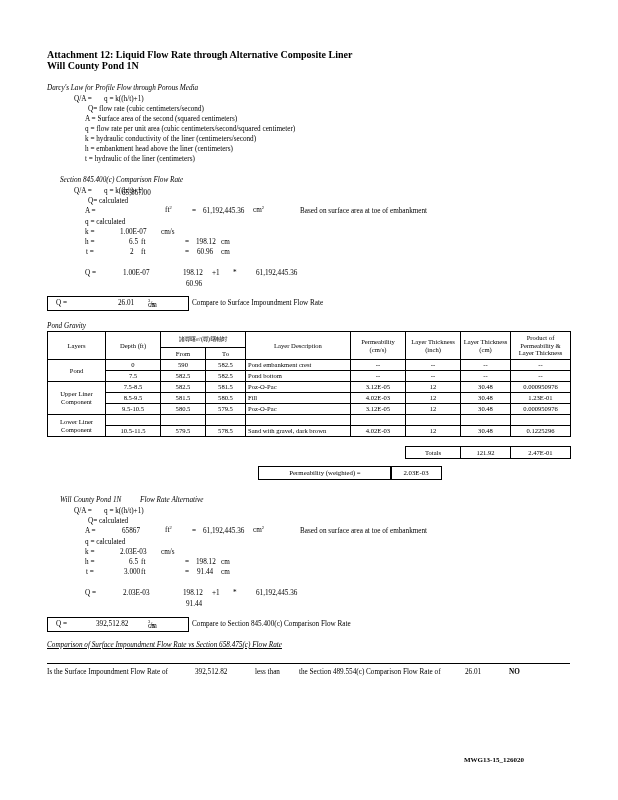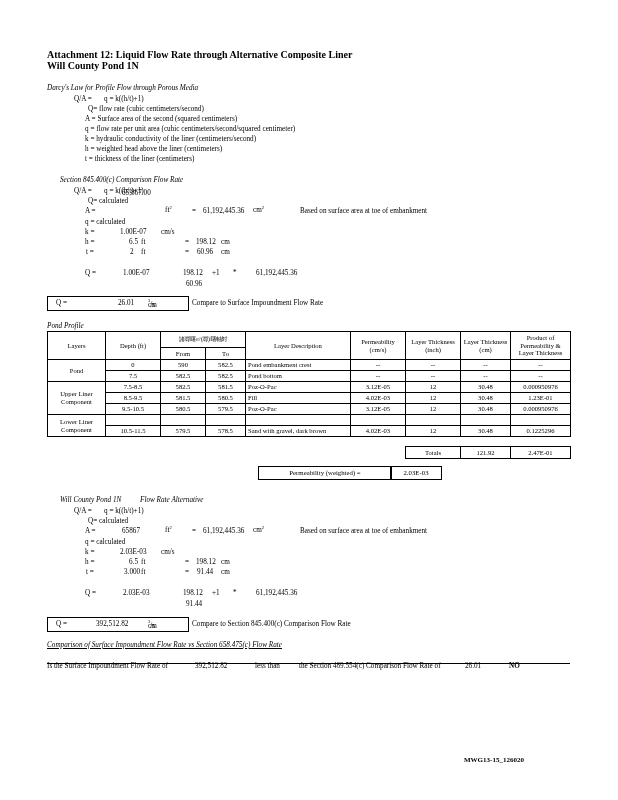--- a/index.html
+++ b/index.html
@@ -20,40 +20,40 @@
   .pond-table{border-collapse:collapse;font-size:6.6px;line-height:1.15;table-layout:fixed;}
   .pond-table th,.pond-table td{border:1px solid #000;padding:0 2px;text-align:center;
         vertical-align:middle;font-weight:normal;white-space:normal;overflow:hidden;}
   .pond-table tbody tr{height:11px;}
   .pond-table .c-desc{text-align:left;}
   .pond-table .garbled{font-size:6px;letter-spacing:-0.5px;}
   .totals-table{border-collapse:collapse;font-size:6.6px;table-layout:fixed;}
   .totals-table td{border:1px solid #000;text-align:center;height:11px;padding:0 2px;}
   .wbox{border:1px solid #000;height:12px;text-align:center;line-height:12px;font-size:6.8px;}
   .cmp-row{width:523px;height:11px;border-bottom:1px solid #000;}
-  .cmp-row span{position:absolute;top:10px;white-space:nowrap;}
+  .cmp-row span{position:absolute;top:16px;white-space:nowrap;}
   .footer{font-size:7px;}
 </style>
 </head>
 <body>
 
 <div class="page">
 
   <div class="abs b title" style="left:47px;top:49px;">Attachment 12: Liquid Flow Rate through Alternative Composite Liner</div>
   <div class="abs b title" style="left:47px;top:60px;">Will County Pond 1N</div>
 
   <div class="abs i" style="left:47px;top:84px;">Darcy's Law for Profile Flow through Porous Media</div>
   <div class="abs" style="left:74px;top:95px;">Q/A  =</div>
   <div class="abs" style="left:104px;top:95px;">q = k((h/t)+1)</div>
   <div class="abs" style="left:88px;top:105px;">Q= flow rate (cubic centimeters/second)</div>
   <div class="abs" style="left:85px;top:115px;">A = Surface area of the second (squared centimeters)</div>
   <div class="abs" style="left:85px;top:125px;text-align:center;">q =  flow rate per unit area (cubic centimeters/second/squared centimeter)</div>
   <div class="abs" style="left:85px;top:135px;">k =  hydraulic conductivity of the liner (centimeters/second)</div>
-  <div class="abs" style="left:85px;top:145px;">h =  weighted head above the liner (centimeters)</div>
-  <div class="abs" style="left:85px;top:155px;">t =  thickness of the liner (centimeters)</div>
+  <div class="abs" style="left:85px;top:145px;">h =  embankment head above the liner (centimeters)</div>
+  <div class="abs" style="left:85px;top:155px;">t =  hydraulic of the liner (centimeters)</div>
 
   <div class="abs i" style="left:60px;top:176px;">Section 845.400(c) Comparison Flow Rate</div>
   <div class="abs" style="left:74px;top:187px;">Q/A  =</div>
   <div class="abs" style="left:104px;top:187px;">q = k((h/t)+1)</div>
   <div class="abs" style="left:88px;top:197px;">Q= calculated</div>
 
   <div class="abs" style="left:85px;top:207px;">A =</div>
   <div class="abs" style="left:122px;top:189px;">65,867.00</div>
   <div class="abs" style="left:165px;top:206px;"><span>ft</span><sup>2</sup></div>
   <div class="abs" style="left:192px;top:207px;">=</div>
@@ -89,21 +89,21 @@
   <div class="abs" style="left:256px;top:269px;">61,192,445.36</div>
   <div class="abs" style="left:186px;top:280px;">60.96</div>
 
   <div class="abs result-box" style="left:47px;top:296px;">
     <span class="rb-label">Q =</span>
     <span class="rb-value">26.01</span>
     <span class="rb-unit"><span>cm</span><sup>3</sup><span>/s</span></span>
   </div>
   <div class="abs" style="left:192px;top:299px;">Compare to Surface Impoundment Flow Rate</div>
 
-  <div class="abs i" style="left:47px;top:322px;">Pond Profile</div>
+  <div class="abs i" style="left:47px;top:322px;">Pond Gravity</div>
 
   <table class="pond-table abs" style="left:47px;top:331px;">
     <colgroup>
       <col style="width:58px">
         <col style="width:55px">
         <col style="width:45px">
         <col style="width:40px">
       <col style="width:105px">
         <col style="width:55px">
         <col style="width:55px">

